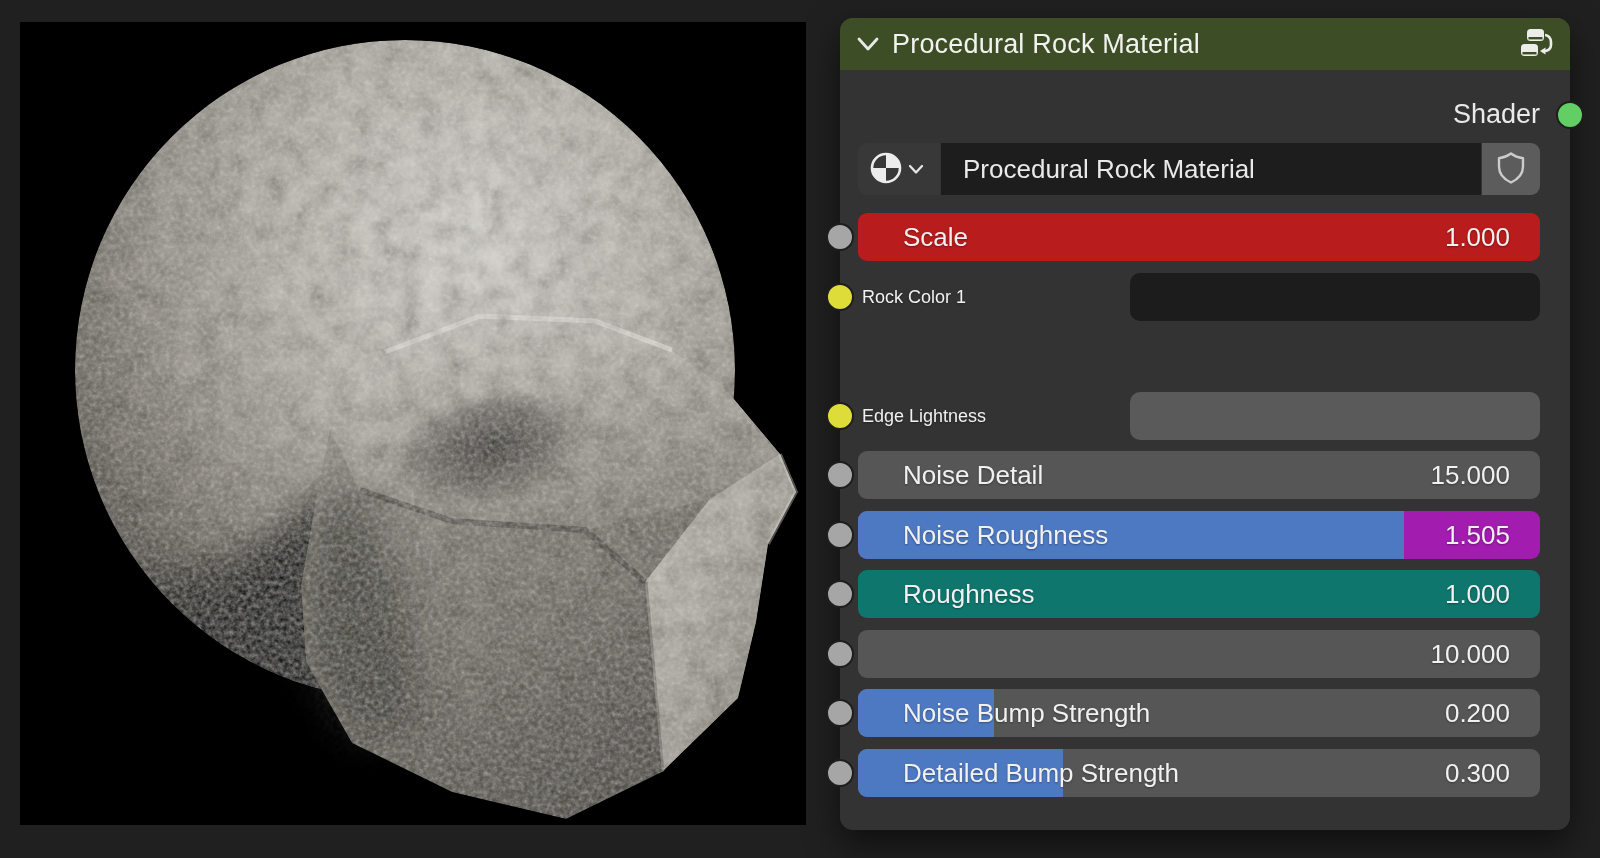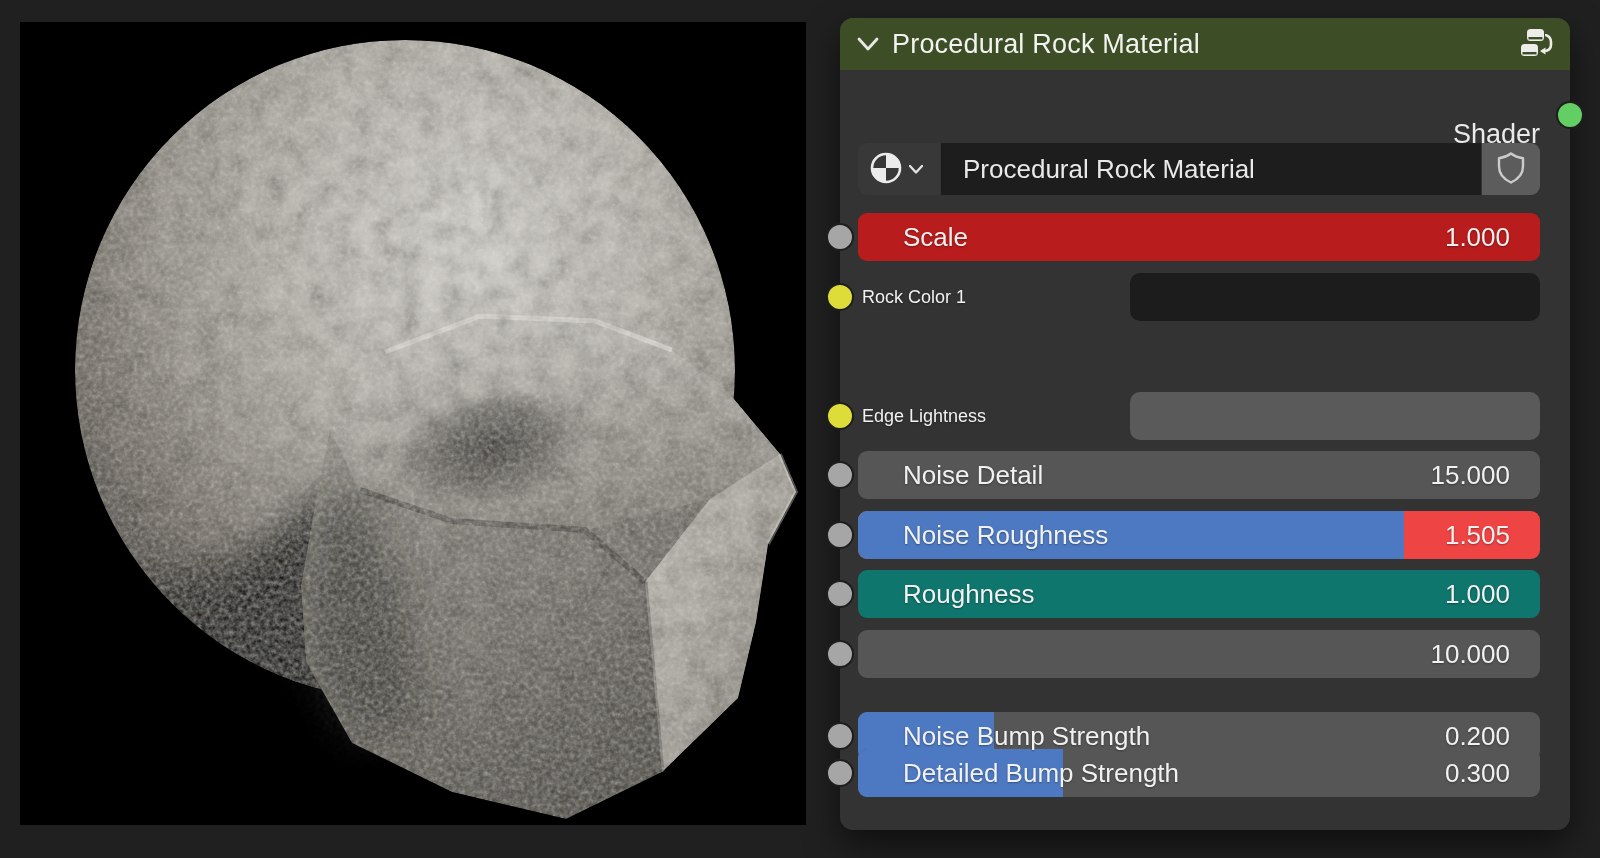--- a/index.html
+++ b/index.html
@@ -32,21 +32,21 @@
   }
   .node-header .chev{flex:0 0 auto;margin-right:12px;display:flex;}
   .node-title{
     flex:1 1 auto;font-size:27px;color:#f2f2f0;letter-spacing:0.2px;
     white-space:nowrap;overflow:hidden;
   }
   .group-icon{flex:0 0 auto;display:flex;}
 
   .shader-row{
     position:absolute;top:74px;right:30px;height:44px;line-height:44px;
-    font-size:27px;color:#eaeaea;text-align:right;margin-top:20px;
+    font-size:27px;color:#eaeaea;text-align:right;
   }
   .socket{
     position:absolute;width:24px;height:24px;border-radius:50%;
     border:2px solid #1e1e1e;box-sizing:content-box;
   }
   .socket.out{right:-14px;top:83px;}
 
   
   .mat-row{position:absolute;left:18px;right:30px;top:125px;height:52px;}
   .mat-browse{
@@ -250,40 +250,40 @@
         </div>
         <div class="prow" style="top: 433px; padding-left: 42px;">
           <span class="socket left" style="background: rgb(166, 166, 166);"></span>
           <div class="slider" style="background: rgb(86, 86, 86);">
             <span class="slab">Noise Detail</span>
             <span class="sval">15.000</span>
           </div>
         </div>
         <div class="prow" style="top: 492.5px;">
           <span class="socket left" style="background: rgb(166, 166, 166);"></span>
-          <div class="slider" style="background: #ef4444;">
+          <div class="slider" style="background: #a21caf;">
             <div class="fill" style="width: 80%; background: rgb(77, 121, 194);"></div>
             <span class="slab">Noise Roughness</span>
             <span class="sval">1.505</span>
           </div>
         </div>
         <div class="prow" style="top: 552px;">
           <span class="socket left" style="background: rgb(166, 166, 166);"></span>
           <div class="slider" style="background: #0f766e;">
             <span class="slab">Roughness</span>
             <span class="sval">1.000</span>
           </div>
         </div>
         <div class="prow" style="top: 611.5px;">
           <span class="socket left" style="background: rgb(166, 166, 166);"></span>
           <div class="slider" style="background: rgb(86, 86, 86);">
             <span class="sval">10.000</span>
           </div>
         </div>
-        <div class="prow" style="top: 671px; margin-top: 23px;">
+        <div class="prow" style="top: 671px;">
           <span class="socket left" style="background: rgb(166, 166, 166);"></span>
           <div class="slider" style="background: rgb(86, 86, 86);">
             <div class="fill" style="width: 20%; background: rgb(77, 121, 194);"></div>
             <span class="slab">Noise Bump Strength</span>
             <span class="sval">0.200</span>
           </div>
         </div>
         <div class="prow" style="top: 730.5px;">
           <span class="socket left" style="background: rgb(166, 166, 166);"></span>
           <div class="slider" style="background: rgb(86, 86, 86);">

